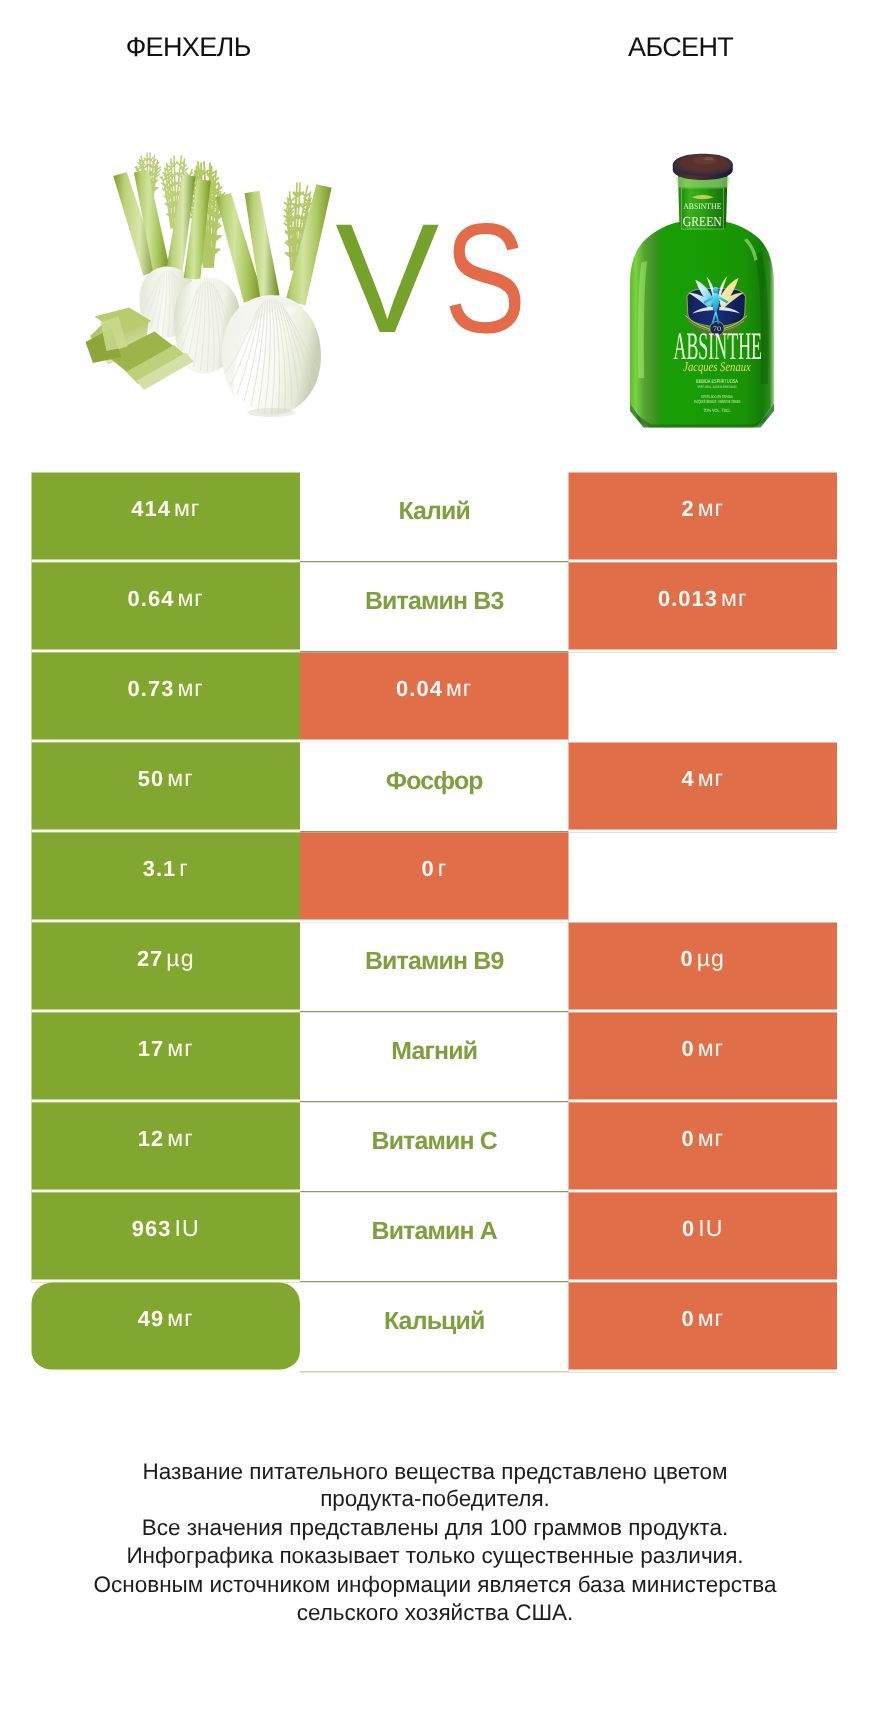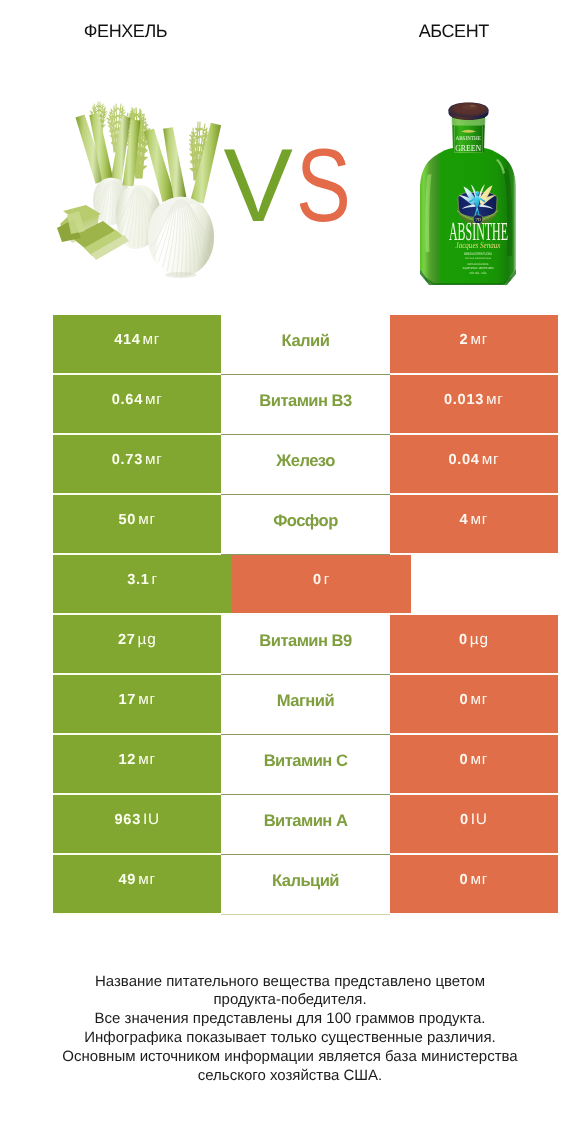--- a/index.html
+++ b/index.html
@@ -15,26 +15,26 @@
   .hero{position:absolute;left:0;top:86px;width:580px;height:205px;overflow:visible;}
   #fennel{position:absolute;left:45px;top:8px;width:180px;height:190px;}
   #bottle{position:absolute;left:415px;top:12px;width:105px;height:190px;}
   .vs{position:absolute;left:216px;top:50px;width:140px;height:100px;}
   .vs span{position:absolute;top:0;font-size:104px;line-height:100px;font-weight:400;display:block;}
   .vs .v{color:#74a22b;left:7.5px;}
   .vs .s{color:#e36b4a;left:79.5px;transform:scaleX(0.79);transform-origin:0 0;}
 
   
   .table{position:absolute;left:21px;top:314.5px;width:537px;}
-  .row{position:relative;height:60px;display:flex;align-items:stretch;margin-left:32px;}
+  .row{position:relative;height:60px;display:flex;align-items:stretch;}
   .cell{display:flex;align-items:center;justify-content:center;box-sizing:border-box;}
   .cell-l{width:179px;background:#82a730;color:#fbfff0;border-bottom:2px solid #fdffee;}
   .cell-m{width:179px;background:#ffffff;color:#7f9f3f;border-bottom:1px solid #8b9a62;justify-content:center;}
   .cell-r{width:179px;background:#e06e49;color:#fff8f2;border-bottom:2px solid #fffdfa;}
-  .row:last-child .cell-l{border-bottom-color:#fdffee;}
+  .row:last-child .cell-l{border-bottom-color:#fdffee;border-radius:14px;}
   .row:last-child .cell-m{border-bottom-color:#cdd5a8;}
   .row:last-child .cell-r{border-bottom-color:#fffdfa;}
   .num{font-size:14.6px;font-weight:700;letter-spacing:0.7px;position:relative;top:-3.5px;}
   .unit{font-size:15.4px;font-weight:400;margin-left:2.0px;letter-spacing:0.7px;position:relative;top:-3.5px;}
   .lbl{font-size:16.6px;font-weight:700;letter-spacing:-0.55px;position:relative;top:-3.5px;}
 
   
   .footer{position:absolute;left:0;top:972.5px;width:580px;text-align:center;
           font-size:15px;color:#1c1c1c;line-height:18.95px;font-weight:400;}
 </style>
@@ -307,23 +307,20 @@
         <div class="cell cell-r">
           <span class="num">0.013</span>
           <span class="unit">мг</span>
         </div>
       </div>
       <div class="row">
         <div class="cell cell-l">
           <span class="num">0.73</span>
           <span class="unit">мг</span>
         </div>
-        <div class="cell cell-m">
-          <span class="lbl">Железо</span>
-        </div>
         <div class="cell cell-r">
           <span class="num">0.04</span>
           <span class="unit">мг</span>
         </div>
       </div>
       <div class="row">
         <div class="cell cell-l">
           <span class="num">50</span>
           <span class="unit">мг</span>
         </div>

